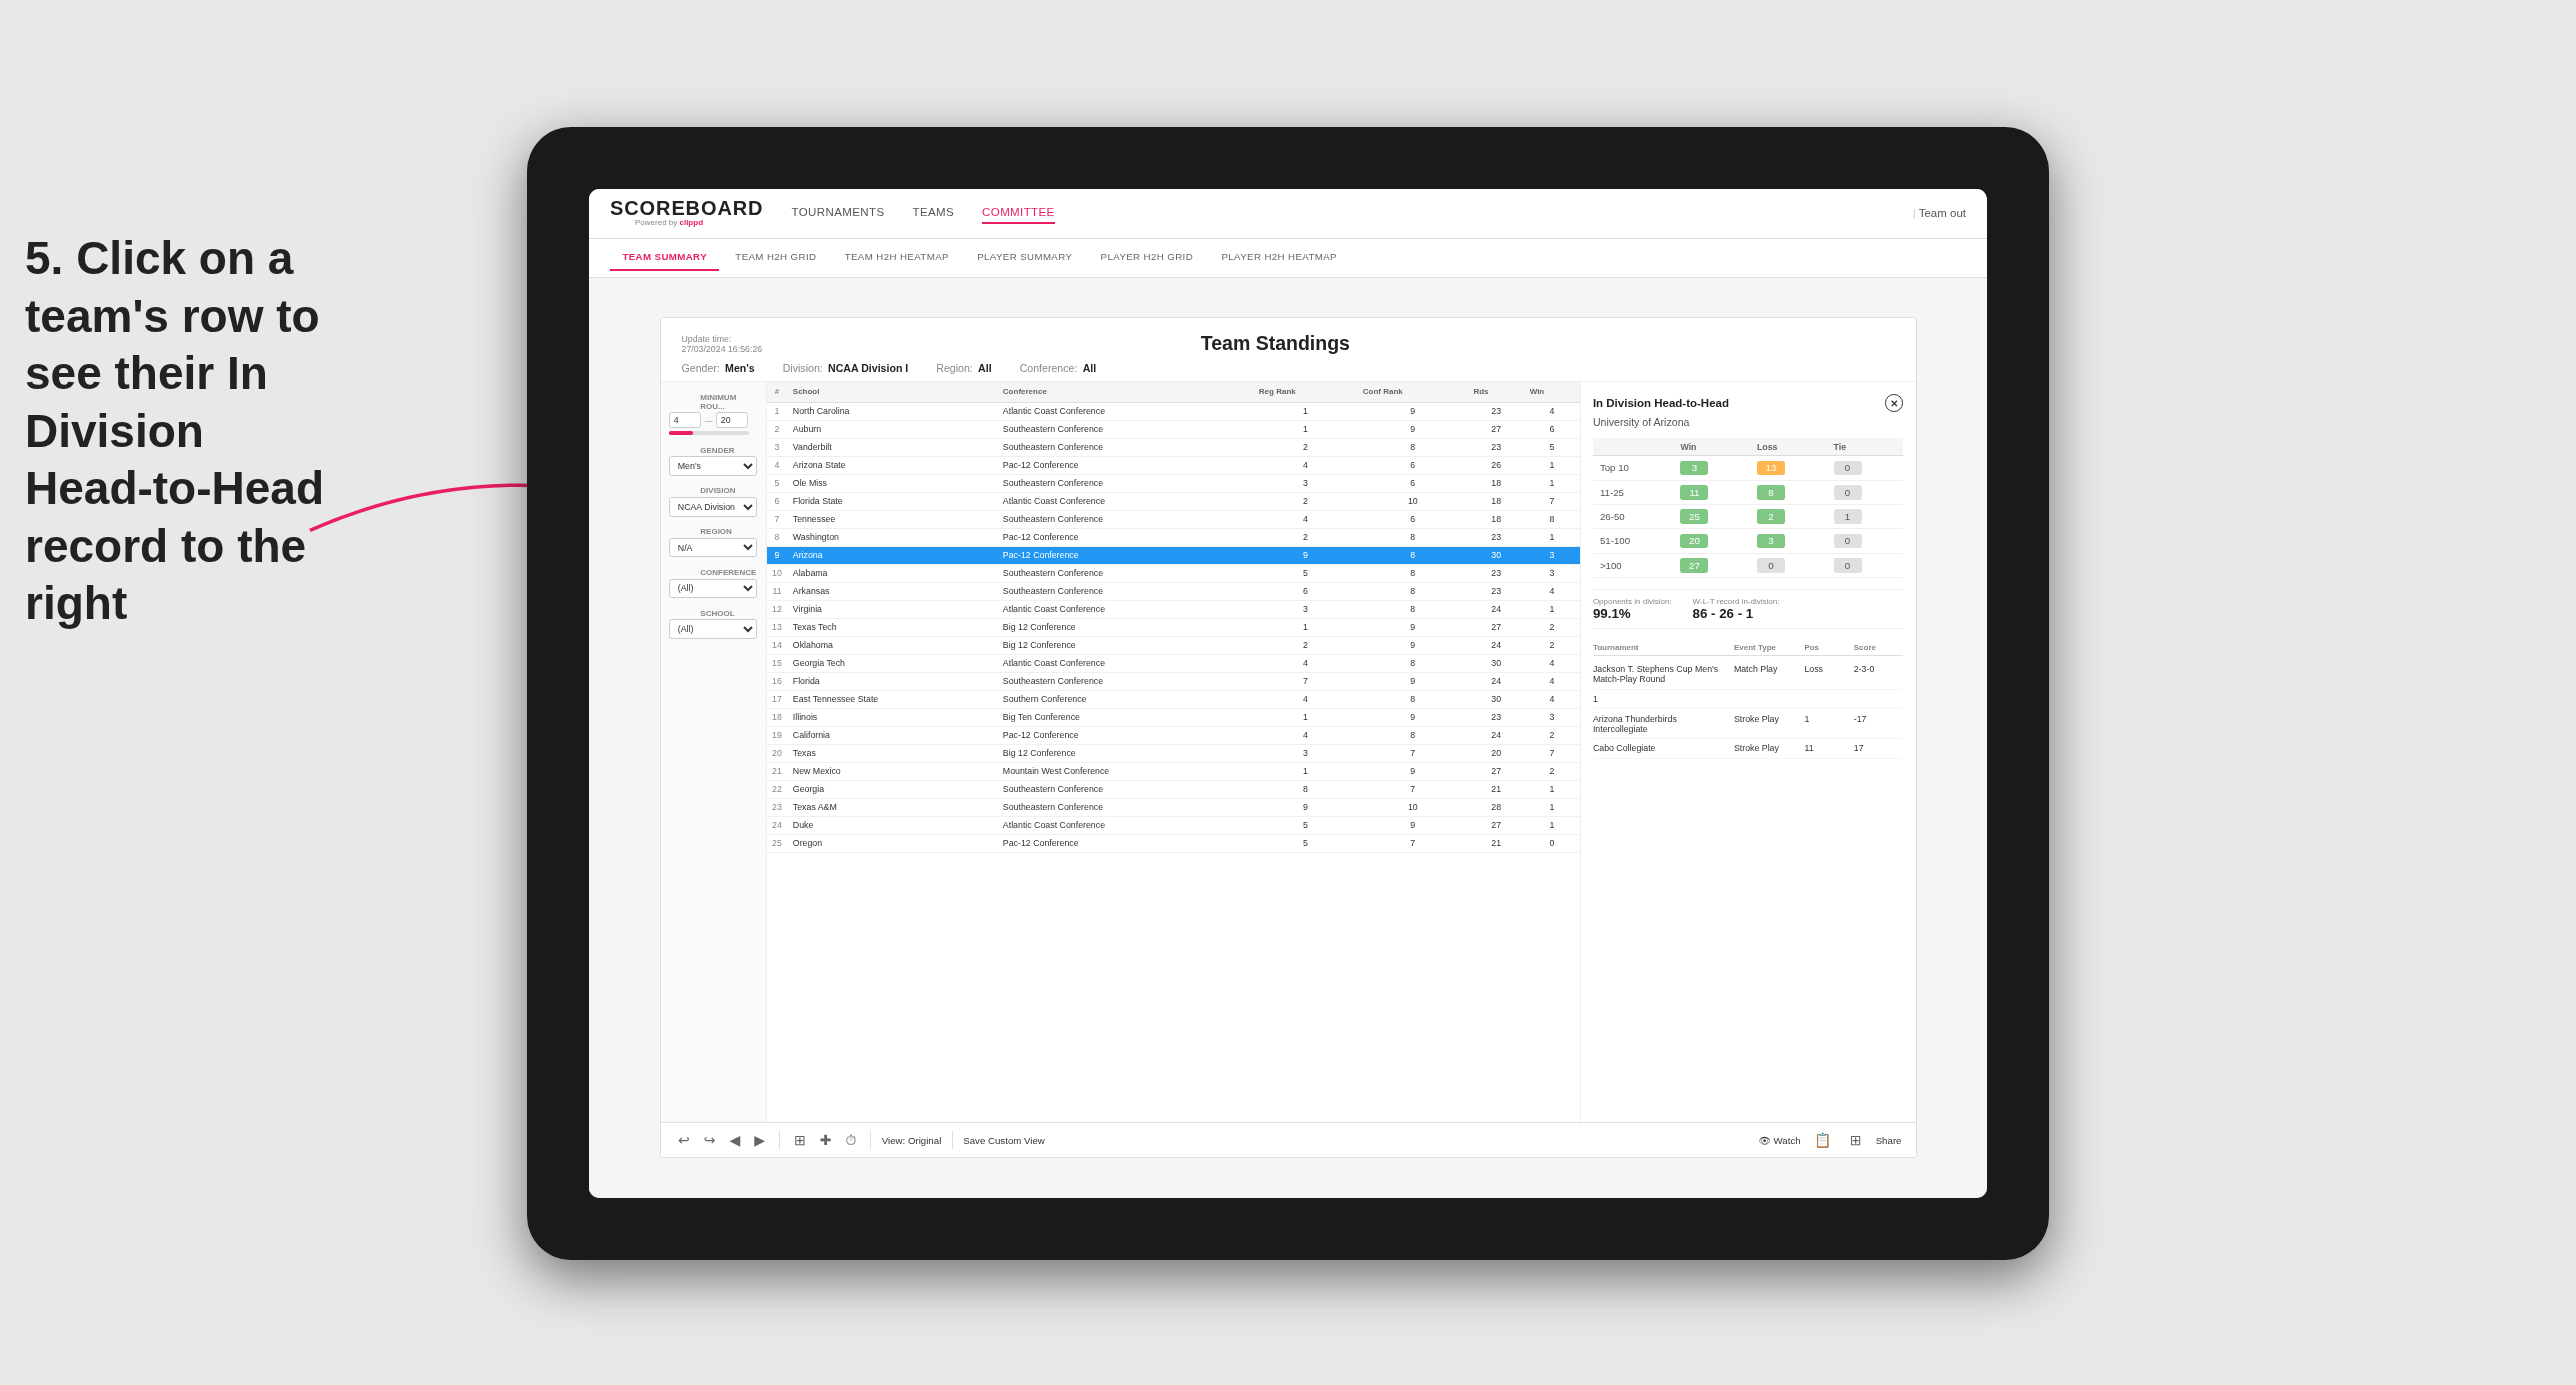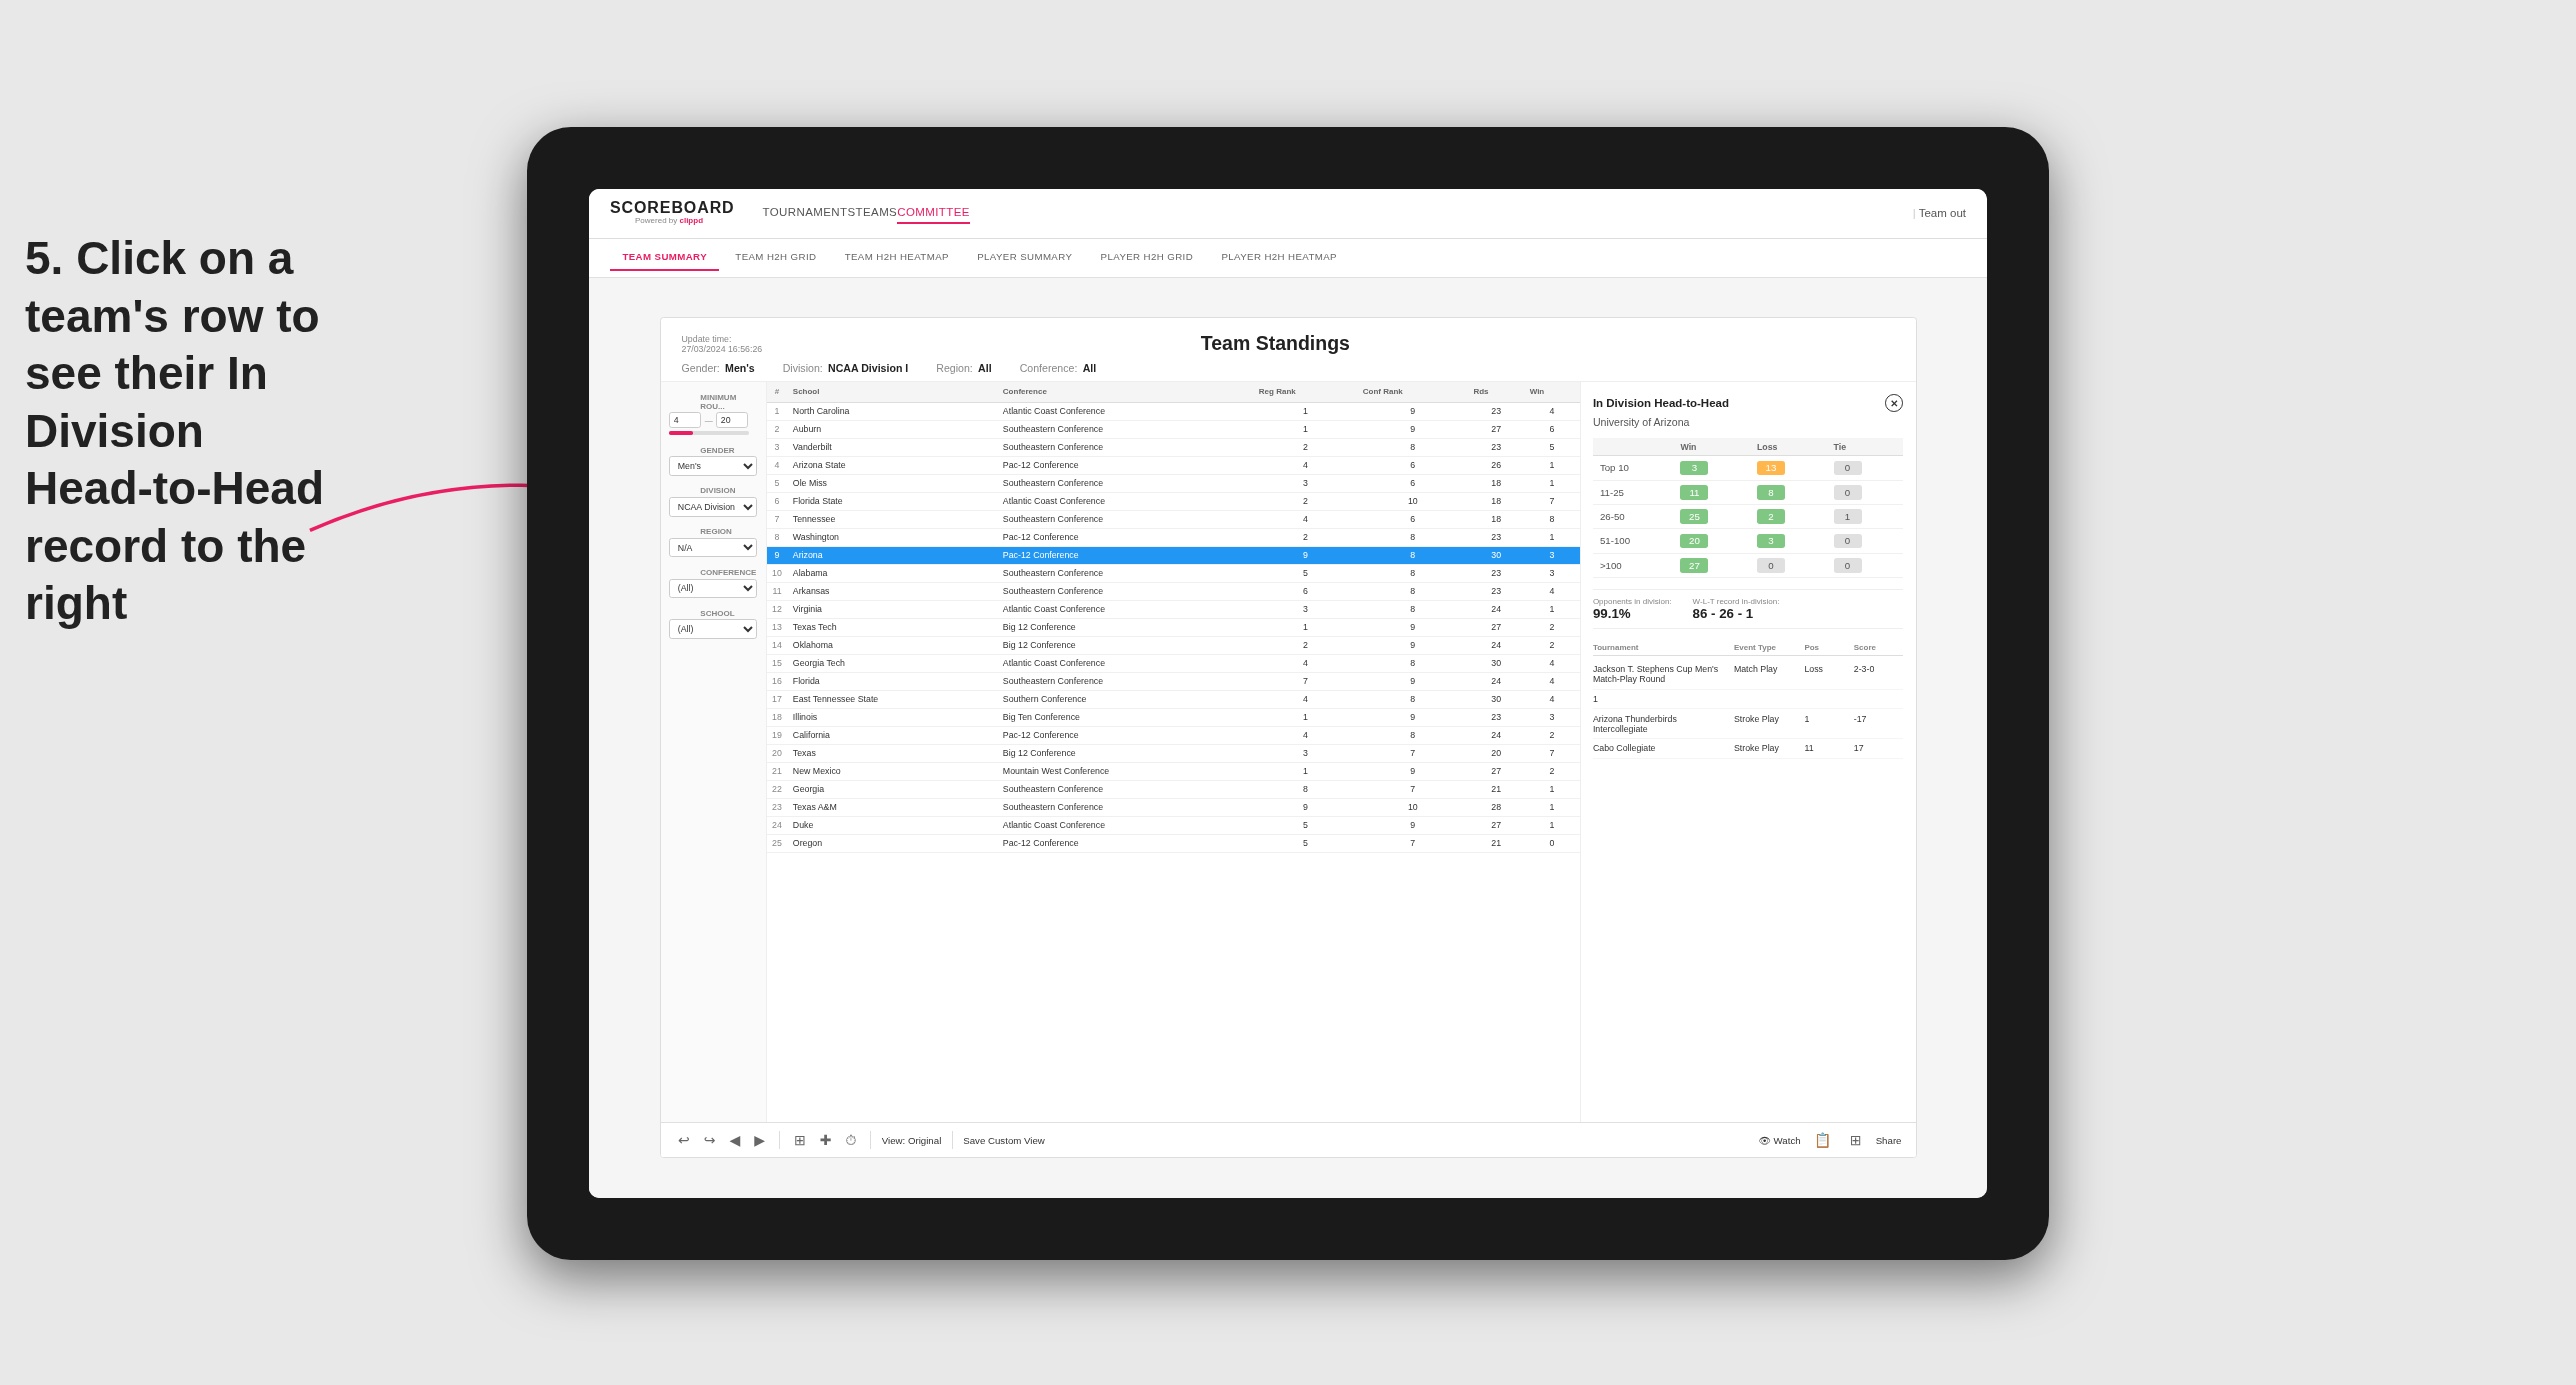--- a/index.html
+++ b/index.html
@@ -52,35 +52,36 @@
       padding: 0 21px;
       height: 50px;
       flex-shrink: 0;
     }
     .logo-area {
       display: flex;
       flex-direction: column;
       margin-right: 28px;
     }
     .logo-text {
-      font-size: 16px;
+      font-size: 20px;
       font-weight: 900;
       color: #222;
       letter-spacing: 0.9px;
       line-height: 1;
     }
     .logo-sub {
       font-size: 8px;
       color: #888;
       line-height: 1.2;
       padding-left: 25px;
     }
     .logo-sub span { color: #e91e63; font-weight: bold; }
     .nav-items {
       display: flex;
+      gap: 28px;
       flex: 1;
     }
     .nav-item {
       font-size: 11.5px;
       color: #555;
       padding: 3.5px 0;
       cursor: pointer;
       border-bottom: 2.7px solid transparent;
       text-transform: uppercase;
       letter-spacing: 0.4px;

